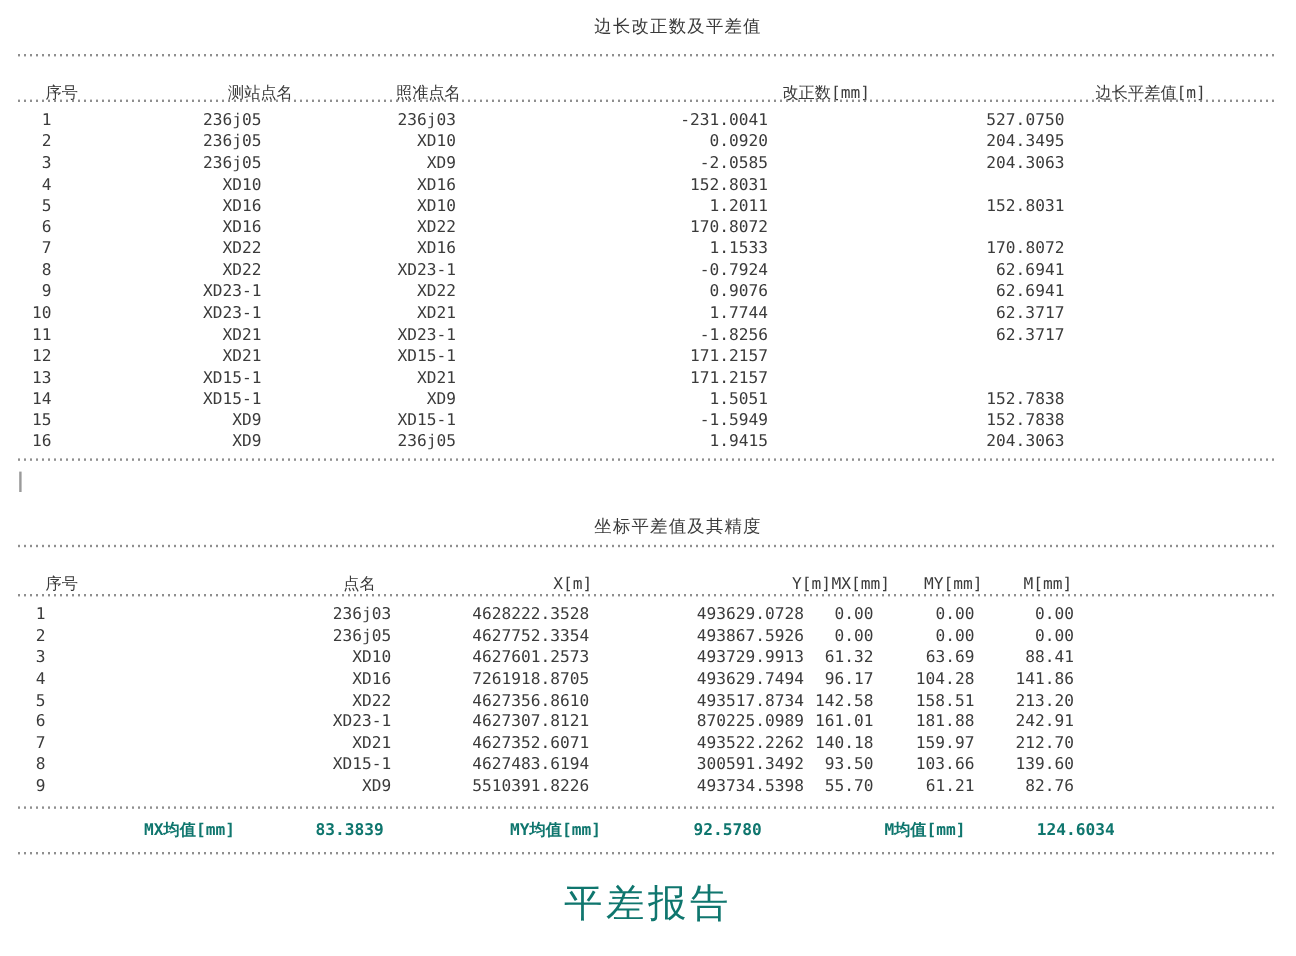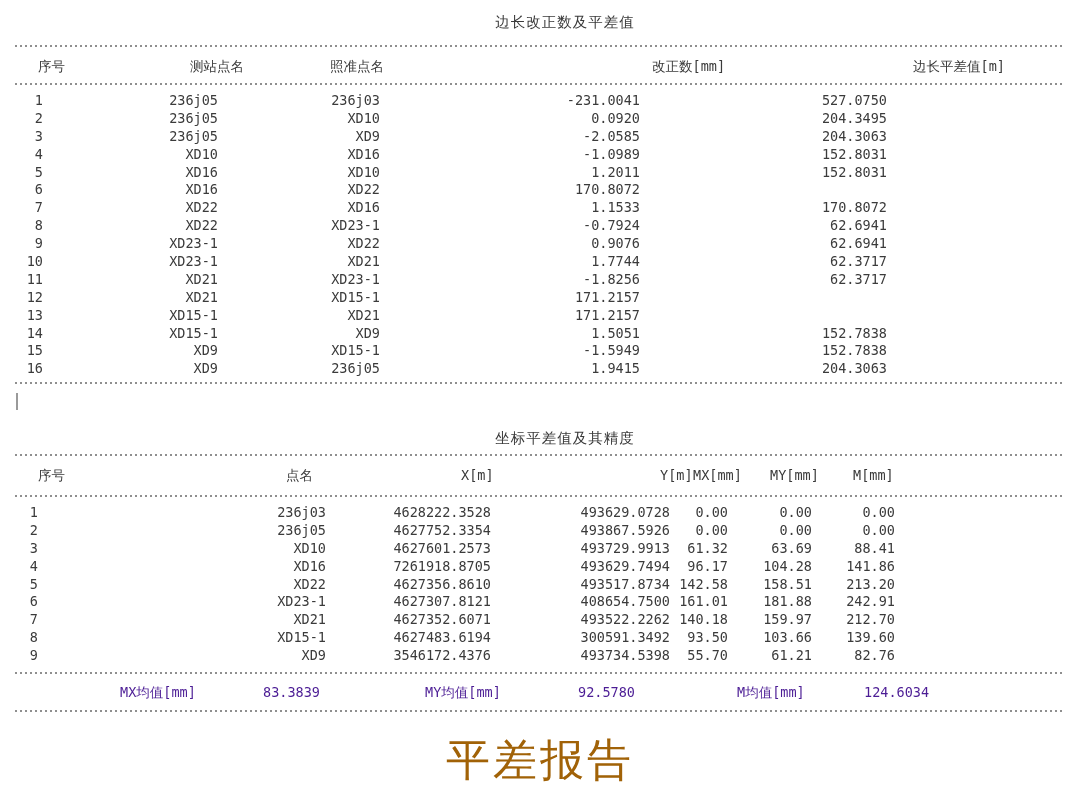--- a/index.html
+++ b/index.html
@@ -18,35 +18,35 @@
     background-image:repeating-linear-gradient(to right,#8f8f8f 0 2px,transparent 2px 5px);
   }
 
   .tbl-title{
     position:absolute;left:0;width:1080px;text-align:center;
     font-size:14.5px;letter-spacing:1px;color:#3a3a3a;
     transform:translateX(25px);
     font-family:"DejaVu Sans","Liberation Sans",sans-serif;
   }
 
-  .hdr{position:absolute;height:18px;line-height:18px;font-size:13.5px;white-space:pre;color:#3a3a3a;}
+  .hdr{position:absolute;height:18px;line-height:18px;font-size:13.5px;white-space:pre;color:#3a3a3a;margin-top:12px;}
 
   .rows{position:absolute;left:0;width:1080px;}
   .row{display:grid;height:17.9px;line-height:17.9px;font-size:13.5px;}
   .t1 .row{grid-template-columns:43px 175px 162px 260px 247px;}
   .t2 .row{grid-template-columns:38px 288px 165px 179px 58px 84px 83px;}
   .row span{text-align:right;white-space:pre;}
 
-  .sumspan{position:absolute;height:18px;line-height:18px;font-size:13.5px;white-space:pre;color:#4c1d95;}
+  .sumspan{position:absolute;height:18px;line-height:18px;font-size:13.5px;white-space:pre;color:#0f766e;font-weight:bold;}
 
   .caret{position:absolute;left:16px;top:393px;width:2px;height:17px;background:#9a9a9a;}
 
   .caption{
     position:absolute;left:0;top:731px;width:1080px;text-align:center;
-    font-size:44px;color:#a16207;letter-spacing:3px;
+    font-size:32px;color:#0f766e;letter-spacing:3px;
     font-family:"DejaVu Sans","Liberation Sans",sans-serif;
   }
 </style>
 </head>
 <body>
 
 <div class="page">
 
   <div class="tbl-title" style="top:13px">边长改正数及平差值</div>
 
@@ -83,21 +83,20 @@
         <span>236j05</span>
         <span>XD9</span>
         <span>-2.0585</span>
         <span>204.3063</span>
       </div>
 
       <div class="row">
         <span>4</span>
         <span>XD10</span>
         <span>XD16</span>
-        <span>-1.0989</span>
         <span>152.8031</span>
       </div>
 
       <div class="row">
         <span>5</span>
         <span>XD16</span>
         <span>XD10</span>
         <span>1.2011</span>
         <span>152.8031</span>
       </div>
@@ -256,21 +255,21 @@
         <span>493517.8734</span>
         <span>142.58</span>
         <span>158.51</span>
         <span>213.20</span>
       </div>
 
       <div class="row">
         <span>6</span>
         <span>XD23-1</span>
         <span>4627307.8121</span>
-        <span>408654.7500</span>
+        <span>870225.0989</span>
         <span>161.01</span>
         <span>181.88</span>
         <span>242.91</span>
       </div>
 
       <div class="row">
         <span>7</span>
         <span>XD21</span>
         <span>4627352.6071</span>
         <span>493522.2262</span>
@@ -285,21 +284,21 @@
         <span>4627483.6194</span>
         <span>300591.3492</span>
         <span>93.50</span>
         <span>103.66</span>
         <span>139.60</span>
       </div>
 
       <div class="row">
         <span>9</span>
         <span>XD9</span>
-        <span>3546172.4376</span>
+        <span>5510391.8226</span>
         <span>493734.5398</span>
         <span>55.70</span>
         <span>61.21</span>
         <span>82.76</span>
       </div>
 
   </div>
 
   <div class="rule" style="top:672px"></div>
 

